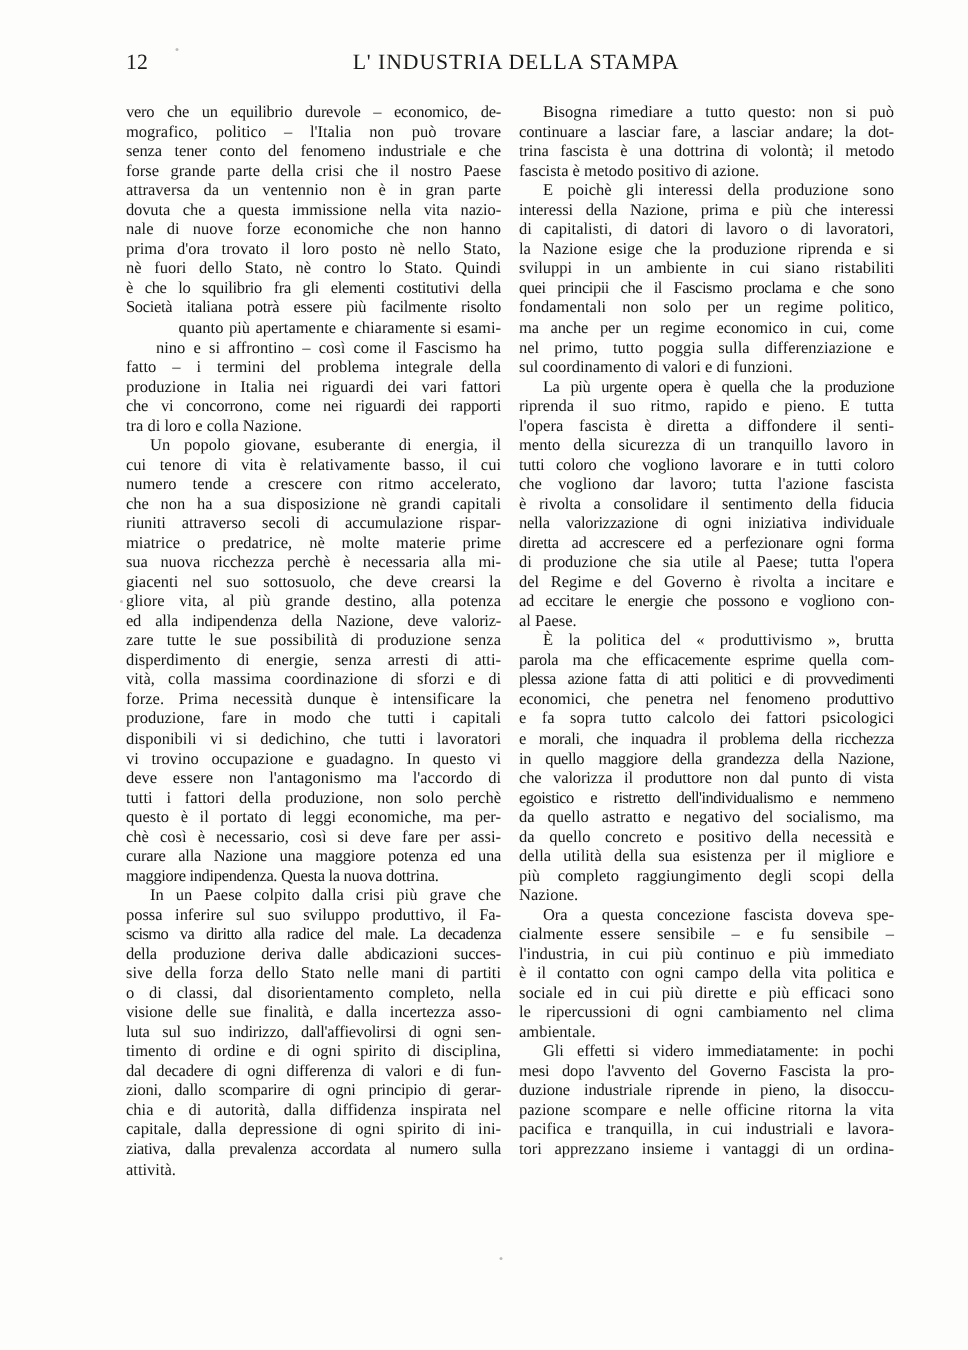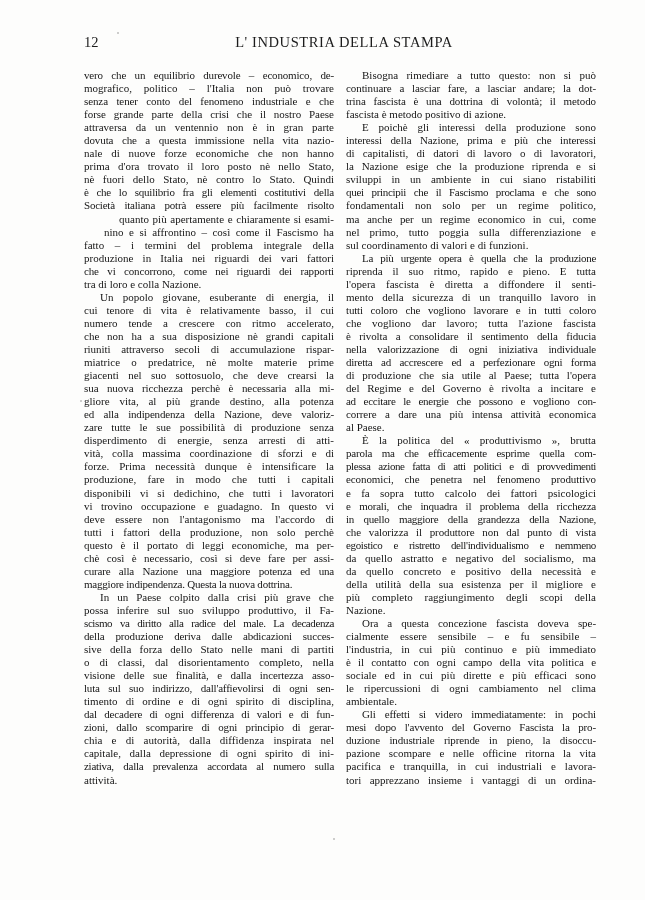--- a/index.html
+++ b/index.html
@@ -103,22 +103,22 @@
       <span class="line" style="display: block;">fatto – i termini del problema integrale della</span>
       <span class="line" style="display: block;">produzione in Italia nei riguardi dei vari fattori</span>
       <span class="line" style="display: block; letter-spacing: -0.151px;">che vi concorrono, come nei riguardi dei rapporti</span>
       <span class="line last" style="display: block;">tra di loro e colla Nazione.</span>
       <span class="line indent" style="display: block;">Un popolo giovane, esuberante di energia, il</span>
       <span class="line" style="display: block;">cui tenore di vita è relativamente basso, il cui</span>
       <span class="line" style="display: block;">numero tende a crescere con ritmo accelerato,</span>
       <span class="line" style="display: block;">che non ha a sua disposizione nè grandi capitali</span>
       <span class="line" style="display: block; letter-spacing: -0.063px;">riuniti attraverso secoli di accumulazione rispar-</span>
       <span class="line" style="display: block;">miatrice o predatrice, nè molte materie prime</span>
+      <span class="line" style="display: block; letter-spacing: -0.07px;">sua nuova ricchezza perchè è necessaria alla mi-</span>
       <span class="line" style="display: block;">giacenti nel suo sottosuolo, che deve crearsi la</span>
-      <span class="line" style="display: block; letter-spacing: -0.07px;">sua nuova ricchezza perchè è necessaria alla mi-</span>
       <span class="line" style="display: block;">gliore vita, al più grande destino, alla potenza</span>
       <span class="line" style="display: block; letter-spacing: -0.173px;">ed alla indipendenza della Nazione, deve valoriz-</span>
       <span class="line" style="display: block;">zare tutte le sue possibilità di produzione senza</span>
       <span class="line" style="display: block;">disperdimento di energie, senza arresti di atti-</span>
       <span class="line" style="display: block;">vità, colla massima coordinazione di sforzi e di</span>
       <span class="line" style="display: block;">forze. Prima necessità dunque è intensificare la</span>
       <span class="line" style="display: block;">produzione, fare in modo che tutti i capitali</span>
       <span class="line" style="display: block;">disponibili vi si dedichino, che tutti i lavoratori</span>
       <span class="line" style="display: block; letter-spacing: -0.035px;">vi trovino occupazione e guadagno. In questo vi</span>
       <span class="line" style="display: block;">deve essere non l'antagonismo ma l'accordo di</span>
@@ -163,21 +163,20 @@
       <span class="line" style="display: block;">l'opera fascista è diretta a diffondere il senti-</span>
       <span class="line" style="display: block;">mento della sicurezza di un tranquillo lavoro in</span>
       <span class="line" style="display: block; letter-spacing: -0.171px;">tutti coloro che vogliono lavorare e in tutti coloro</span>
       <span class="line" style="display: block;">che vogliono dar lavoro; tutta l'azione fascista</span>
       <span class="line" style="display: block; letter-spacing: -0.11px;">è rivolta a consolidare il sentimento della fiducia</span>
       <span class="line" style="display: block; letter-spacing: -0.181px;">nella valorizzazione di ogni iniziativa individuale</span>
       <span class="line" style="display: block; letter-spacing: -0.227px;">diretta ad accrescere ed a perfezionare ogni forma</span>
       <span class="line" style="display: block; letter-spacing: -0.049px;">di produzione che sia utile al Paese; tutta l'opera</span>
       <span class="line" style="display: block;">del Regime e del Governo è rivolta a incitare e</span>
       <span class="line" style="display: block; letter-spacing: -0.274px;">ad eccitare le energie che possono e vogliono con-</span>
-      <span class="line" style="display: block; letter-spacing: -0.084px;">correre a dare una più intensa attività economica</span>
       <span class="line last" style="display: block;">al Paese.</span>
       <span class="line indent" style="display: block;">È la politica del « produttivismo », brutta</span>
       <span class="line" style="display: block; letter-spacing: -0.214px;">parola ma che efficacemente esprime quella com-</span>
       <span class="line" style="display: block; letter-spacing: -0.4px;">plessa azione fatta di atti politici e di provvedimenti</span>
       <span class="line" style="display: block; letter-spacing: -0.082px;">economici, che penetra nel fenomeno produttivo</span>
       <span class="line" style="display: block;">e fa sopra tutto calcolo dei fattori psicologici</span>
       <span class="line" style="display: block; letter-spacing: -0.235px;">e morali, che inquadra il problema della ricchezza</span>
       <span class="line" style="display: block; letter-spacing: -0.262px;">in quello maggiore della grandezza della Nazione,</span>
       <span class="line" style="display: block; letter-spacing: -0.091px;">che valorizza il produttore non dal punto di vista</span>
       <span class="line" style="display: block; letter-spacing: -0.357px;">egoistico e ristretto dell'individualismo e nemmeno</span>

